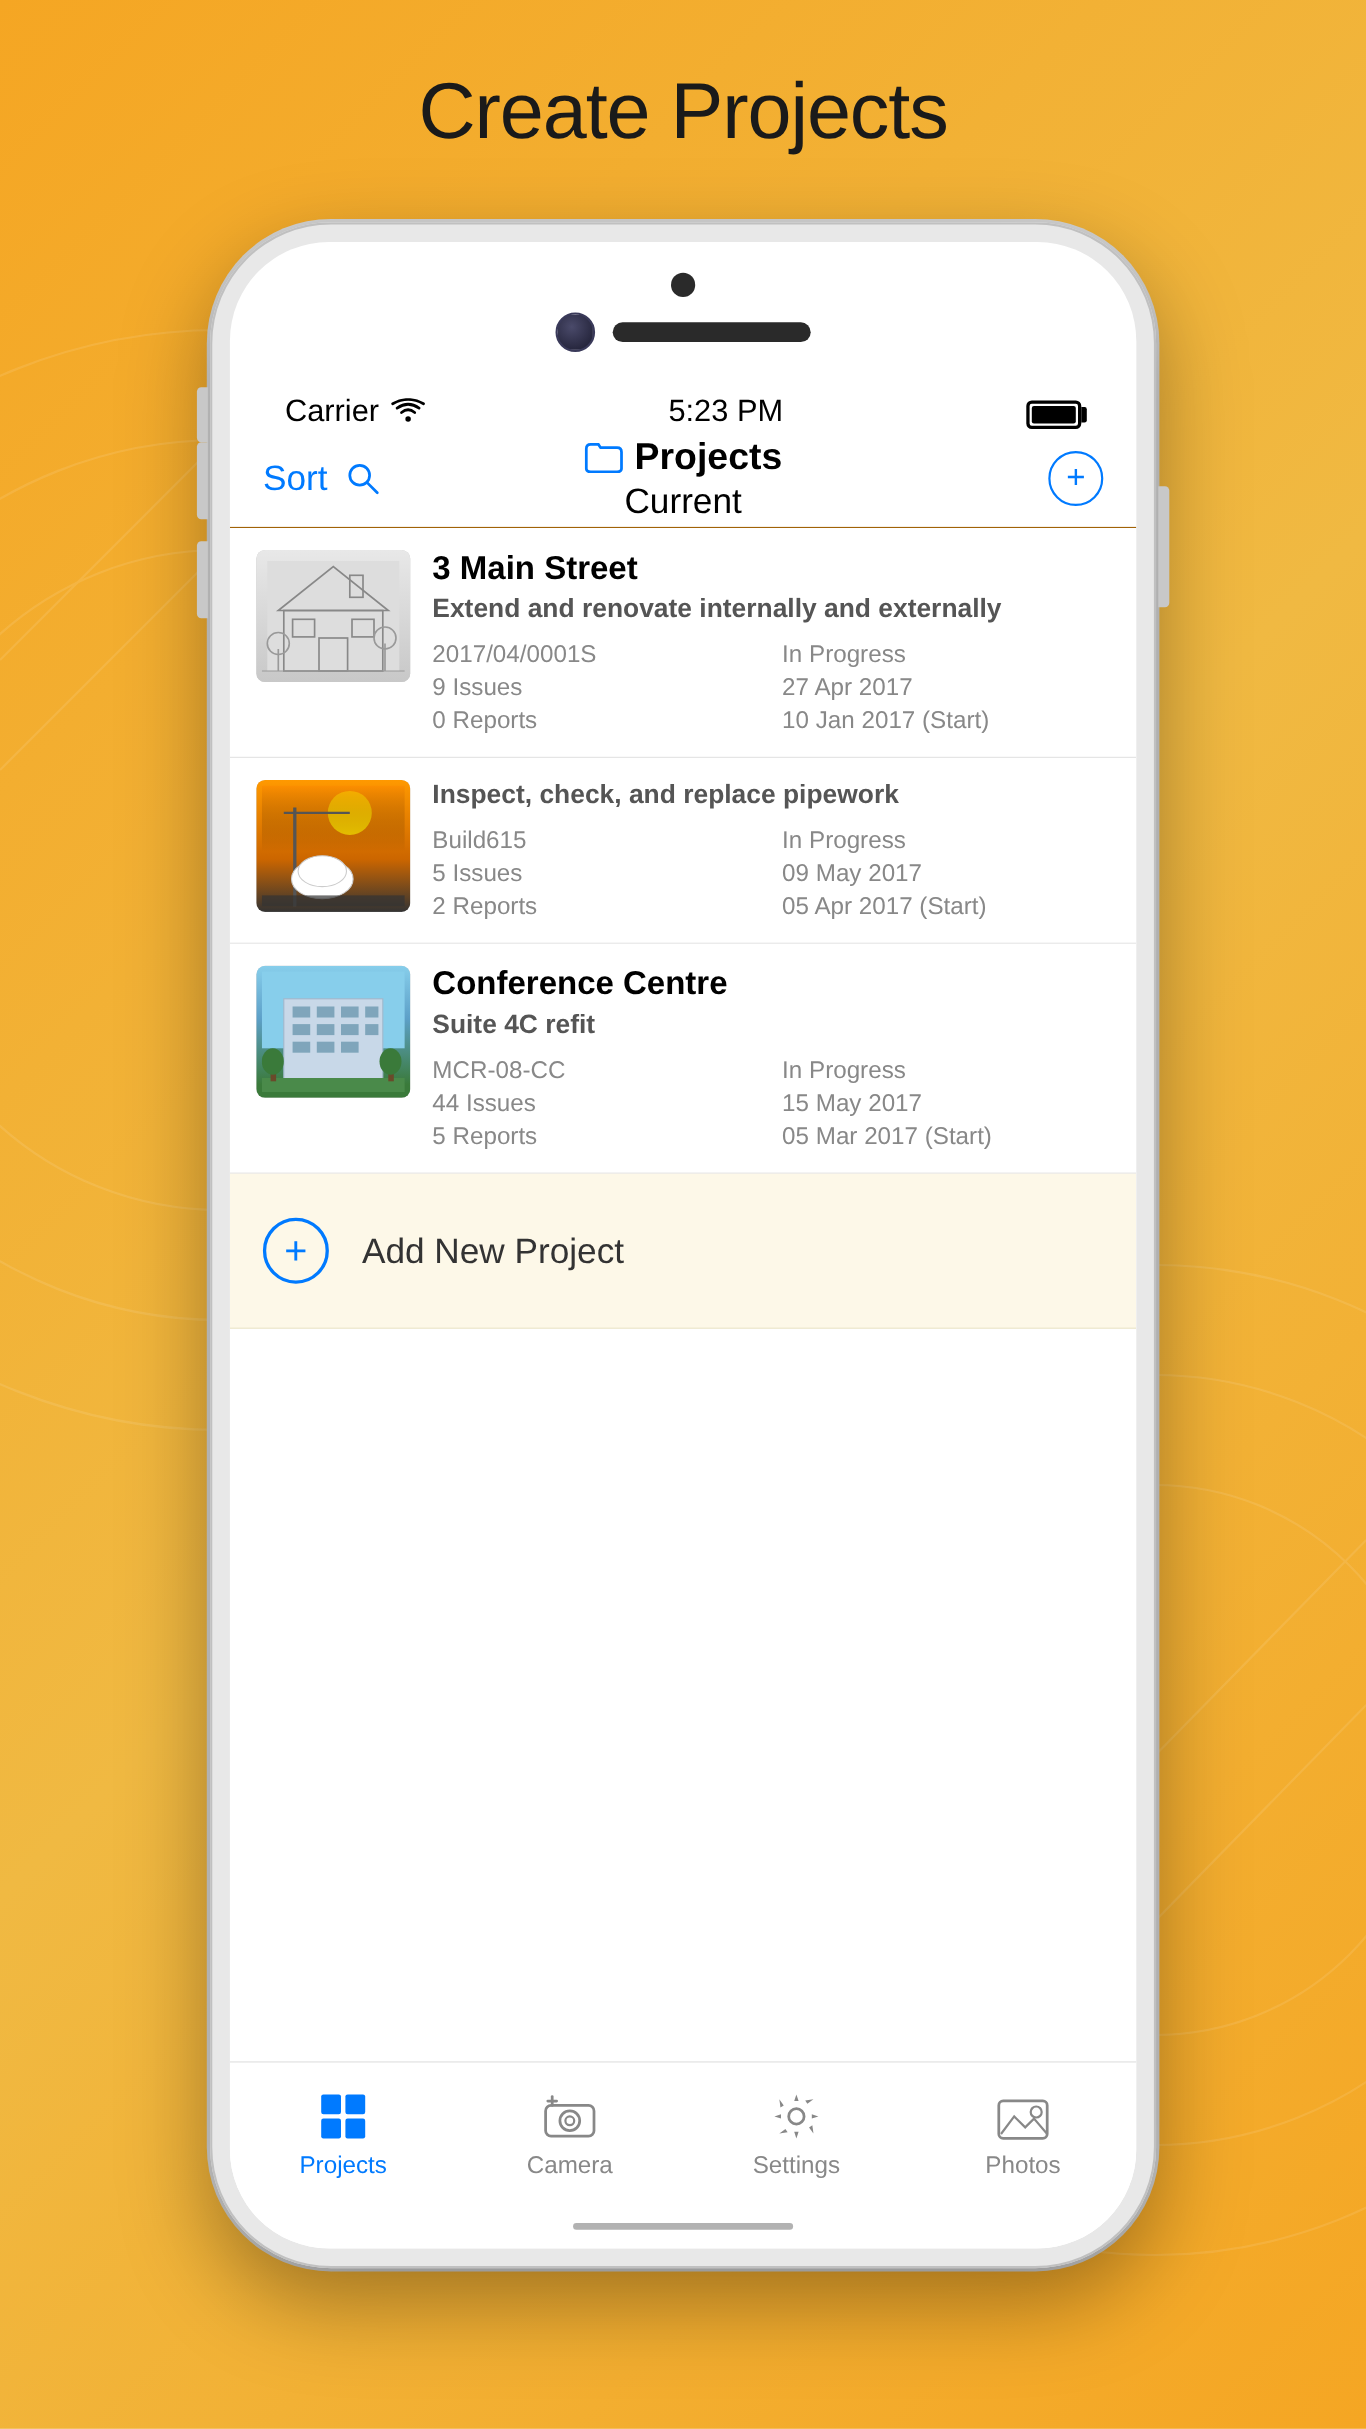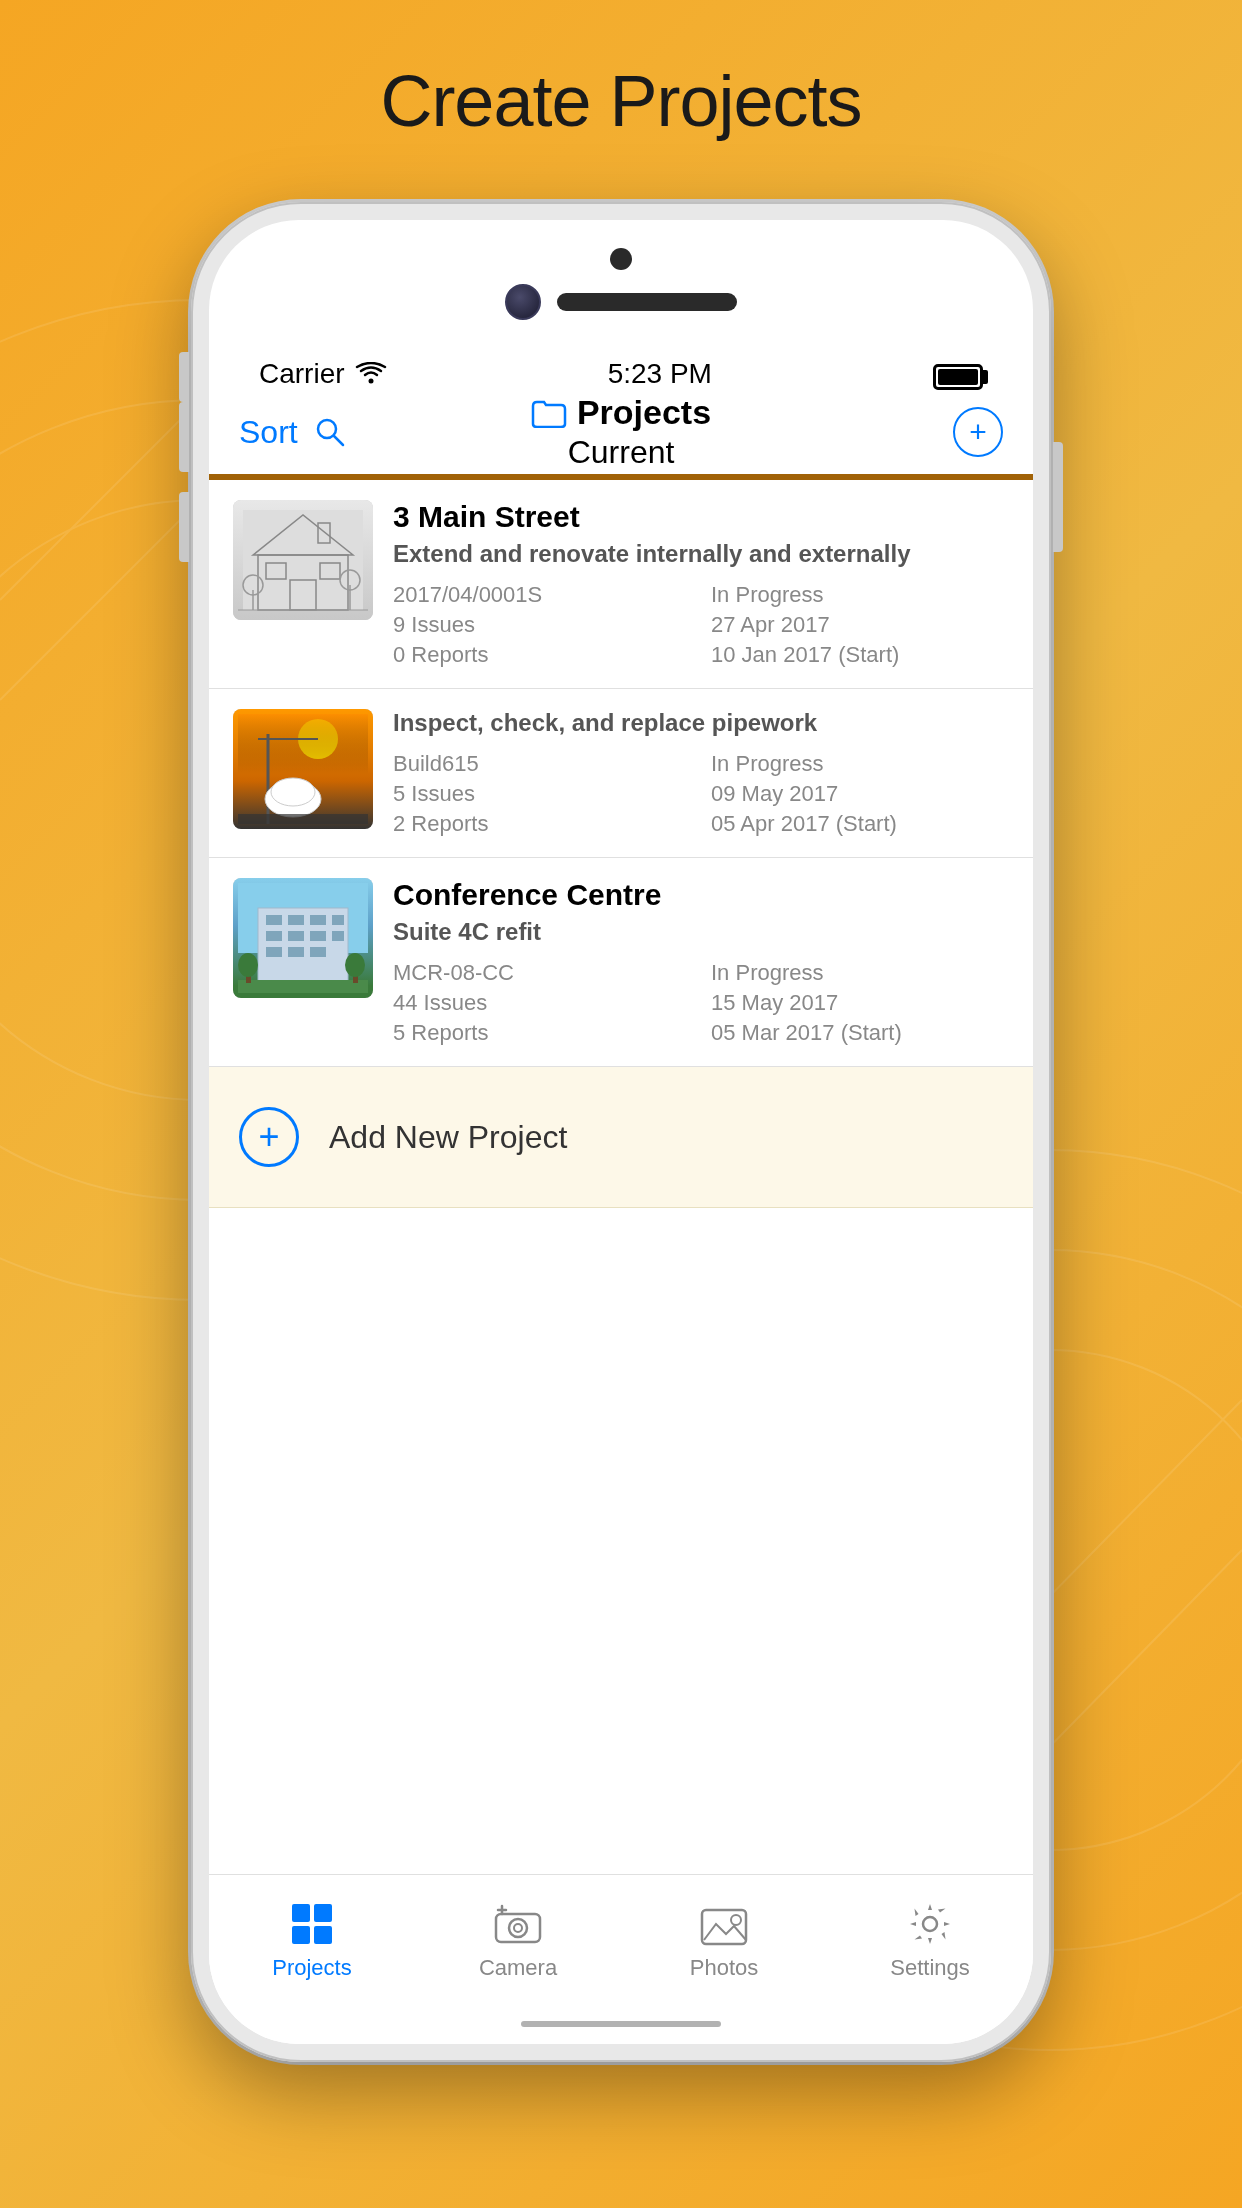--- a/index.html
+++ b/index.html
@@ -166,21 +166,21 @@
       background: #000;
       height: 100%;
       width: 100%;
       border-radius: 2px;
     }
 
     
     .nav-bar {
       height: 90px;
       background: #fff;
-      border-bottom: 6px solid #a16207;
+      border-bottom: 1px solid #a16207;
       display: flex;
       align-items: center;
       padding: 0 30px;
       flex-shrink: 0;
     }
 
     .nav-left {
       display: flex;
       align-items: center;
       gap: 16px;
@@ -682,48 +682,48 @@
 
             <circle cx="24" cy="24" r="9" fill="none" stroke="#888" stroke-width="2.5"></circle>
             <circle cx="24" cy="24" r="4" fill="none" stroke="#888" stroke-width="2"></circle>
           </svg>
         </div>
         <span class="tab-label">Camera</span>
       </div>
 
       <div class="tab-item">
         <div class="tab-icon">
-          <svg width="48" height="44" viewBox="0 0 48 44">
-
-            <rect x="2" y="8" width="44" height="34" rx="4" fill="none" stroke="#888" stroke-width="2.5"></rect>
-
-            <polyline points="4,38 16,22 26,32 34,24 46,38" fill="none" stroke="#888" stroke-width="2"></polyline>
-
-            <circle cx="36" cy="18" r="5" fill="none" stroke="#888" stroke-width="2"></circle>
-          </svg>
-        </div>
-        <span class="tab-label">Photos</span>
-      </div>
-
-      <div class="tab-item">
-        <div class="tab-icon">
           <svg width="44" height="44" viewBox="0 0 44 44">
             <circle cx="22" cy="22" r="7" fill="none" stroke="#888" stroke-width="2.5"></circle>
 
             <path d="M22 2 L24 8 L20 8 Z" fill="#888"></path>
             <path d="M22 42 L24 36 L20 36 Z" fill="#888"></path>
             <path d="M2 22 L8 24 L8 20 Z" fill="#888"></path>
             <path d="M42 22 L36 24 L36 20 Z" fill="#888"></path>
             <path d="M6.5 6.5 L10.5 12 L7.5 14 Z" fill="#888"></path>
             <path d="M37.5 37.5 L33.5 32 L36.5 30 Z" fill="#888"></path>
             <path d="M37.5 6.5 L32 10.5 L30 7.5 Z" fill="#888"></path>
             <path d="M6.5 37.5 L12 33.5 L14 36.5 Z" fill="#888"></path>
           </svg>
         </div>
         <span class="tab-label">Settings</span>
       </div>
+
+      <div class="tab-item">
+        <div class="tab-icon">
+          <svg width="48" height="44" viewBox="0 0 48 44">
+
+            <rect x="2" y="8" width="44" height="34" rx="4" fill="none" stroke="#888" stroke-width="2.5"></rect>
+
+            <polyline points="4,38 16,22 26,32 34,24 46,38" fill="none" stroke="#888" stroke-width="2"></polyline>
+
+            <circle cx="36" cy="18" r="5" fill="none" stroke="#888" stroke-width="2"></circle>
+          </svg>
+        </div>
+        <span class="tab-label">Photos</span>
+      </div>
     </div>
 
     <div class="home-indicator-area">
       <div class="home-indicator"></div>
     </div>
   </div>
 </div>
 
 </body></html>

